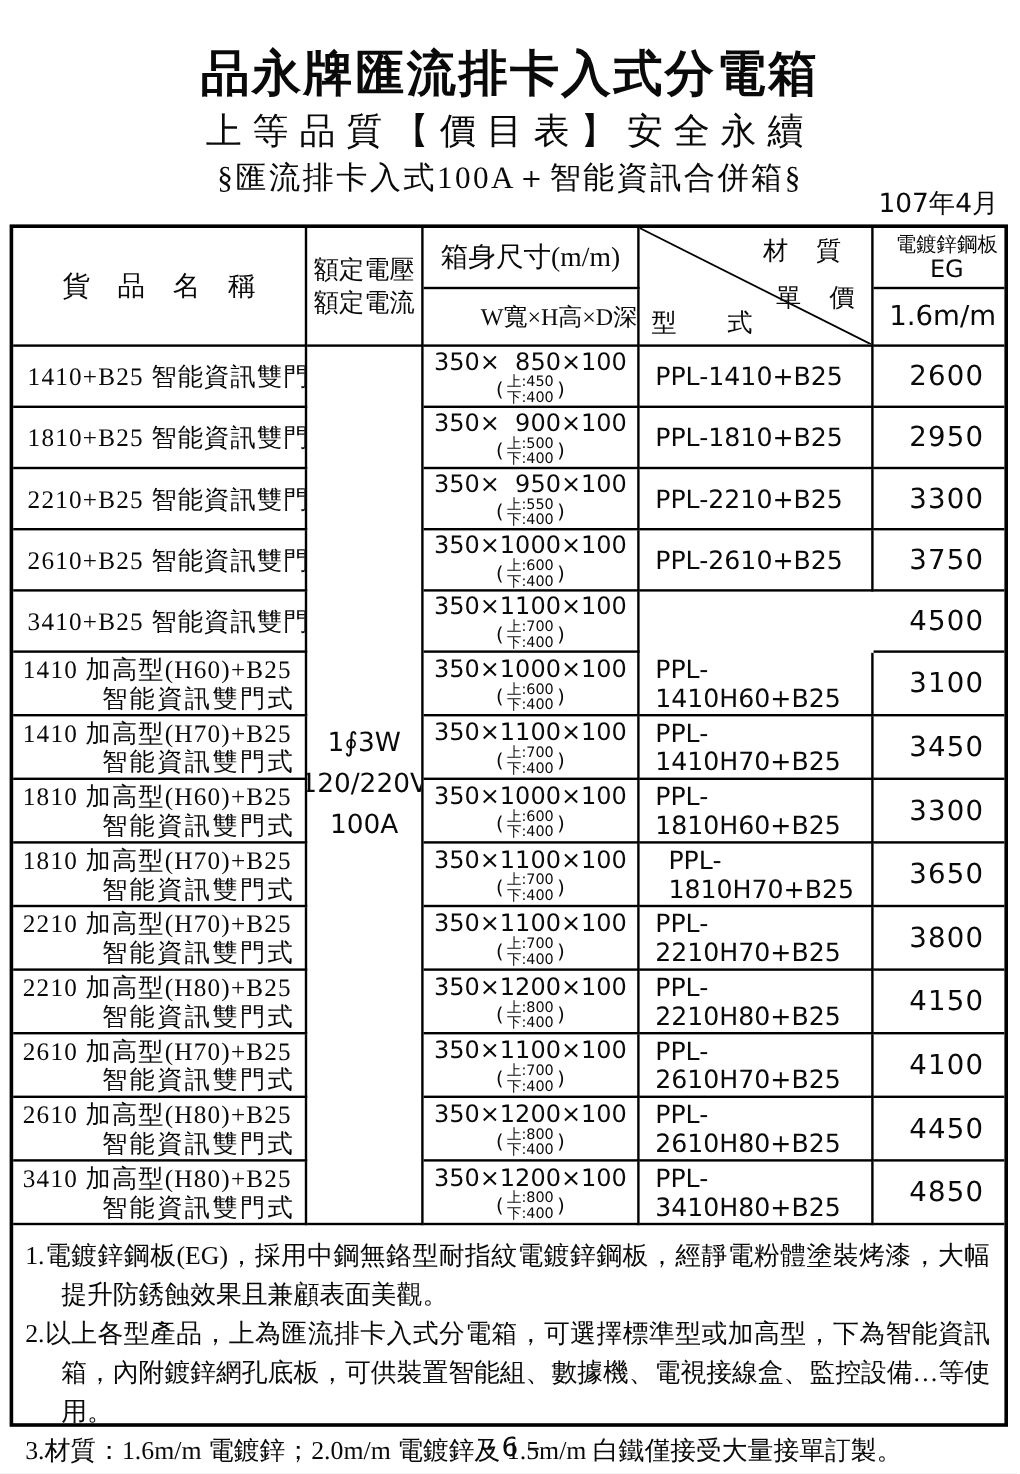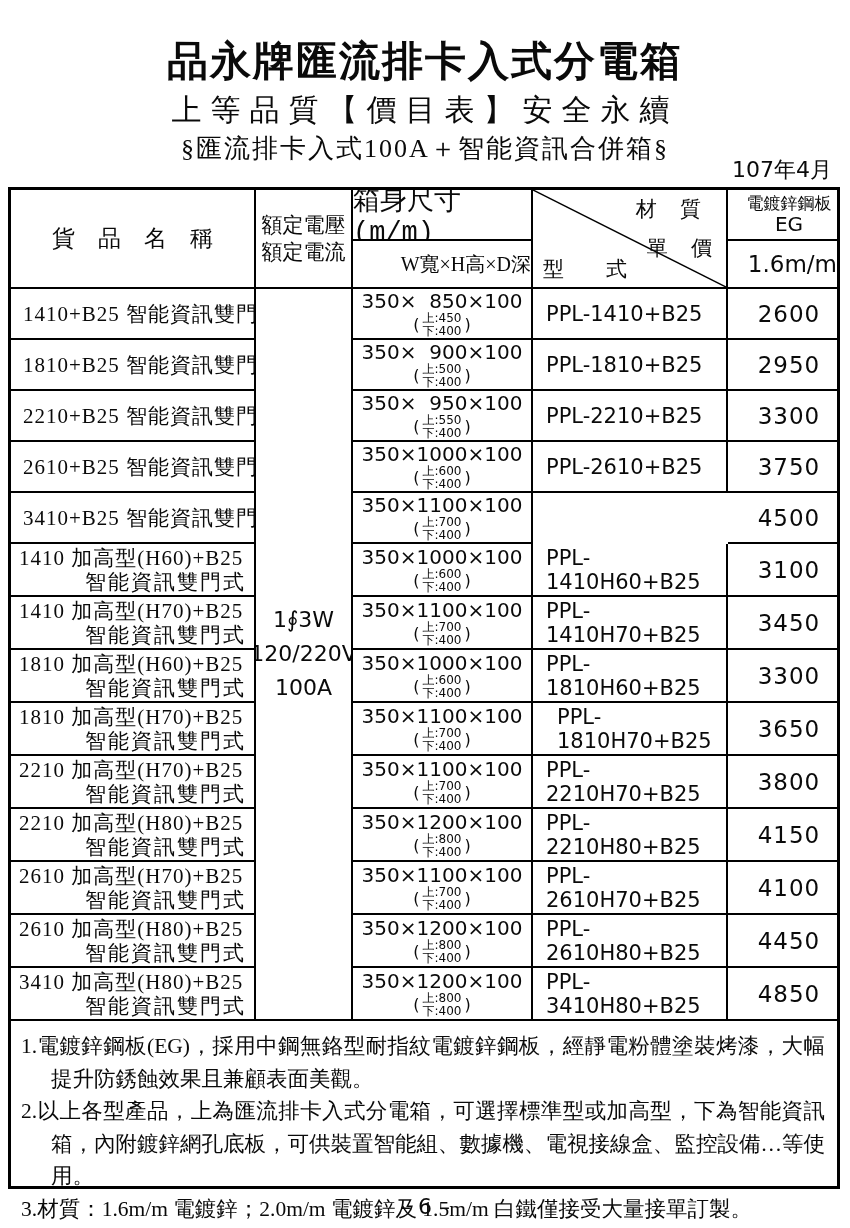--- a/index.html
+++ b/index.html
@@ -28,31 +28,31 @@
   .c { border-right:2px solid #000; border-bottom:2px solid #000;
        display:flex; flex-direction:column; justify-content:center;
        overflow:hidden; position:relative; }
   .c.noright { border-right:none;padding-left:13px; }
 
   
   .h-product { grid-column:1; grid-row:1 / span 2; align-items:center;
                font-size:23px; }
   .h-rating  { grid-column:2; grid-row:1 / span 2; align-items:center;
                font-size:21px; line-height:27px; }
-  .h-size1 { grid-column:3; grid-row:1; align-items:center; font-size:27px;font-family:Liberation Mono, monospace; }
+  .h-size1 { grid-column:3; grid-row:1; align-items:center; font-size:23px; }
   .h-size2 { grid-column:3; grid-row:2; align-items:flex-end; font-size:20px;padding-left:28px; }
   .h-diag  { grid-column:4; grid-row:1 / span 2; }
   .h-diag svg { position:absolute; left:0; top:0; width:100%; height:100%; }
   .h-diag svg line { stroke:#000; stroke-width:1.5; }
   .diag-material { position:absolute; top:5px; right:16px; font-size:21px; letter-spacing:9px; }
   .diag-unitprice { position:absolute; top:44px; right:5px; font-size:21px; letter-spacing:9px; }
   .diag-model { position:absolute; bottom:4px; left:10px; font-size:21px; }
   .h-mat1 { grid-column:5; grid-row:1; align-items:center; font-size:17px; line-height:19px; }
   .h-mat1 .eg { font-size:20px; line-height:22px; }
-  .h-mat2 { grid-column:5; grid-row:2; align-items:flex-end; font-size:23px; }
+  .h-mat2 { grid-column:5; grid-row:2; align-items:flex-start; font-size:23px; }
 
   
   .rating-cell { grid-column:2; grid-row:3 / span 14; align-items:center;
                  font-size:22px; line-height:34px; text-align:center; }
 
   
   .name  { grid-column:1; font-size:21px; line-height:24px; padding:2px 8px 2px 8px; }
   .name .n1 { text-align:left; letter-spacing:1px; white-space:pre; }
   .name .n2 { text-align:right; letter-spacing:2px; }
   .name .n2:empty { display:none; }

